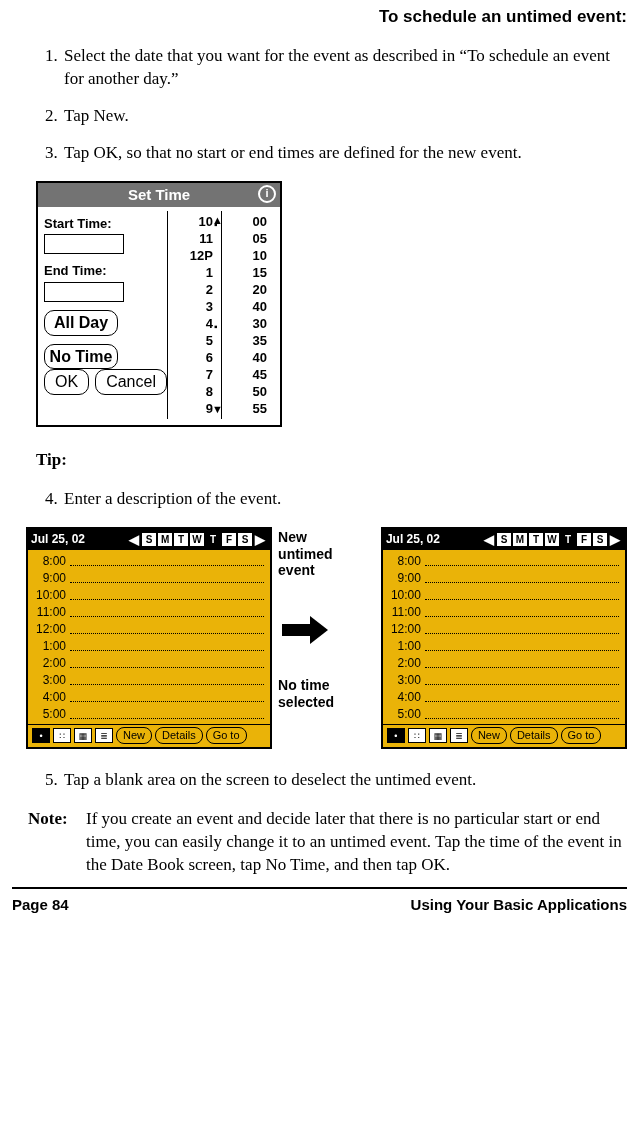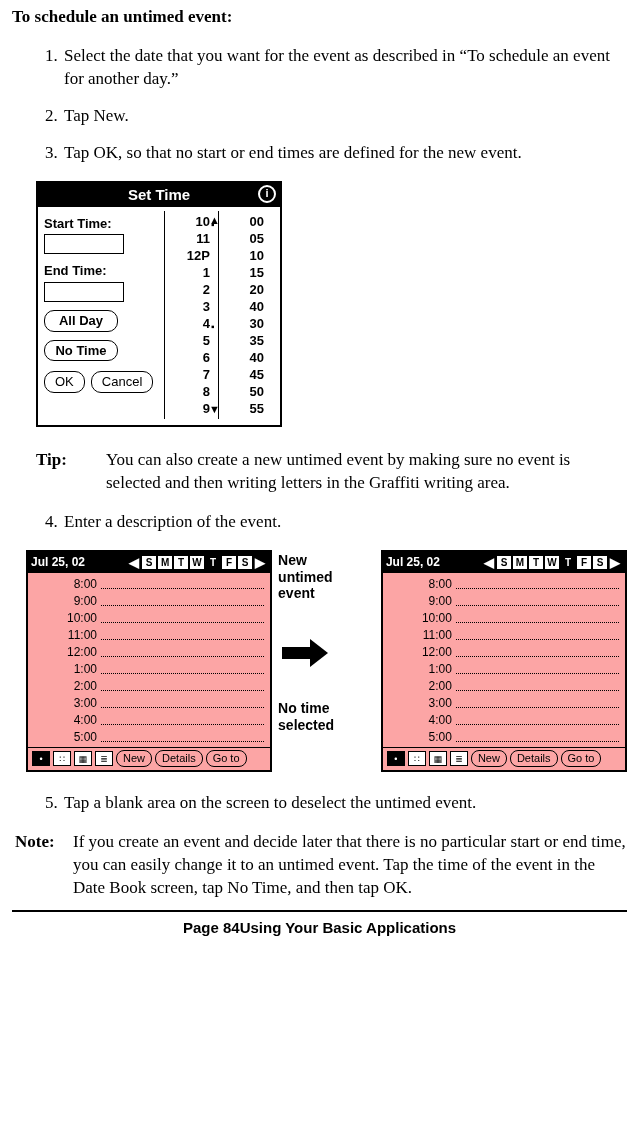--- a/index.html
+++ b/index.html
@@ -11,24 +11,25 @@
     font-size: 17px;
     line-height: 1.35;
     width: 639px;
   }
   .page {
     padding: 0 12px 0 12px;
     box-sizing: border-box;
     width: 639px;
   }
   .heading-bold {
-    font-family: Liberation Serif, serif;
+    font-family: Liberation Sans, sans-serif;
     font-weight: 700;
     font-size: 17px;
     margin: 6px 0 2px 0;
+    text-align: right;
   }
   ol.steps {
     list-style: decimal;
     margin: 16px;
     padding-left: 34px;
   }
   ol.steps > li {
     padding-left: 2px;
     margin: 4px 0 14px 0;
   }
@@ -37,21 +38,21 @@
   }
   .set-time-fig {
     border: 2px solid #000;
     width: 242px;
     background: #fff;
     font-family: Arial, sans-serif;
     font-size: 13px;
     font-weight: bold;
   }
   .set-time-title {
-    background: #000000;
+    background: #737373;
     color: #fff;
     text-align: center;
     position: relative;
     font-family: Arial, sans-serif;
     font-weight: bold;
     font-size: 15px;
     padding: 2px 0;
   }
   .set-time-title .info-icon {
     position: absolute;
@@ -76,24 +77,24 @@
   }
   .pill-btn {
     display: block;
     width: 72px;
     border: 1px solid #000;
     border-radius: 10px;
     text-align: center;
     padding: 1px 0;
     margin: 8px 0 0 0;
     font-weight: bold;
-    font-size: 13px;
+    font-size: 16px;
   }
   .st-bottom {
-    display:flex; gap:6px; margin-top:10px;
+    display:flex; gap:6px; 
   }
   .st-bottom .pill-btn { margin:0; width:auto; padding: 1px 10px; font-weight:normal;}
   .num-col {
     border-left: 1px solid #000;
     width: 45px;
     text-align: right;
     padding: 2px 8px 2px 0;
     font-weight: bold;
     position: relative;
   }
@@ -110,54 +111,54 @@
 
   .tip-row, .note-row {
     display: flex;
     margin: 6px 0 10px 24px;
   }
   .tip-row .lbl, .note-row .lbl {
     font-weight: bold;
     flex: 0 0 70px;
   }
   .note-row .lbl { flex: 0 0 58px; }
-  .note-row { margin-left: 3px; }
+  .note-row { margin-left: 16px; }
   .tip-row .body, .note-row .body { flex: 1; }
 
   .compare-block {
     display: flex;
     align-items: flex-start;
     gap: 6px;
     margin: 12px 0 20px 14px;
   }
   .cal-fig {
     border: 2px solid #000;
     width: 250px;
-    background: #fca5a5;
+    background: #eab308;
     font-family: Arial, sans-serif;
     font-size: 12px;
   }
   .cal-header {
     background:#000; color:#fff;
     display:flex; align-items:center; justify-content:space-between;
     padding: 2px 3px; font-weight:bold;
     font-size:12px;
   }
   .cal-header .date { white-space:nowrap; }
   .week-grid { display:flex; align-items:center; }
   .week-grid .nav { color:#fff; padding:0 2px; font-size:13px;}
   .week-grid .cell {
     background:#fff; color:#000;
     width:14px; height:13px; line-height:13px;
     text-align:center; margin:0 0px;
     border:1px solid #000;
     font-size:10px; font-weight:bold;
   }
   .week-grid .cell.sel { background:#000; color:#fff; }
-  .cal-body { padding: 2px 6px 2px 4px; min-height:170px;margin-left:31px; }
+  .cal-body { padding: 2px 6px 2px 4px; min-height:170px; }
   .cal-line {
     display:flex; align-items:flex-end;
     height: 17px;
   }
   .cal-line .time {
     width: 34px; text-align:right; padding-right:4px; font-weight:normal;
   }
   .cal-line .dots {
     flex:1; border-bottom: 1.5px dotted #000; height: 1px;
     margin-bottom: 3px;
@@ -204,21 +205,21 @@
   .arrow-big .shaft { background:#000; width:30px;height:12px; position:absolute; top:5px; left:0;}
   .arrow-big .head {
     width:0;height:0;border-top:14px solid transparent;border-bottom:14px solid transparent;
     border-left:18px solid #000; position:absolute; left:28px; top:-3px;
   }
   .ml-bottom { position:absolute; top: 150px; left:0; line-height:1.2;}
 
   .footer-bar {
     border-top: 2.5px solid #000;
     padding: 6px 0 14px 0;
-    display:flex; justify-content:center;
+    display:flex; justify-content:space-between;
     font-family: "Trebuchet MS","Verdana",Arial,sans-serif;
     font-weight:700; font-size:15px;
   }
 </style>
 </head>
 <body>
 
 <div class="page">
 
   <div class="heading-bold">To schedule an untimed event:</div>
@@ -277,21 +278,20 @@
           <div class="row">45</div>
           <div class="row">50</div>
           <div class="row">55</div>
         </div>
       </div>
     </div>
   </div>
 
   <div class="tip-row">
     <div class="lbl">Tip:</div>
-    <div class="body">You can also create a new untimed event by making sure no event is selected and then writing letters in the Graffiti writing area.</div>
   </div>
 
   <ol class="steps" start="4">
     <li>Enter a description of the event.</li>
   </ol>
 
   <div class="compare-block">
 
     <div class="cal-fig">
       <div class="cal-header">

